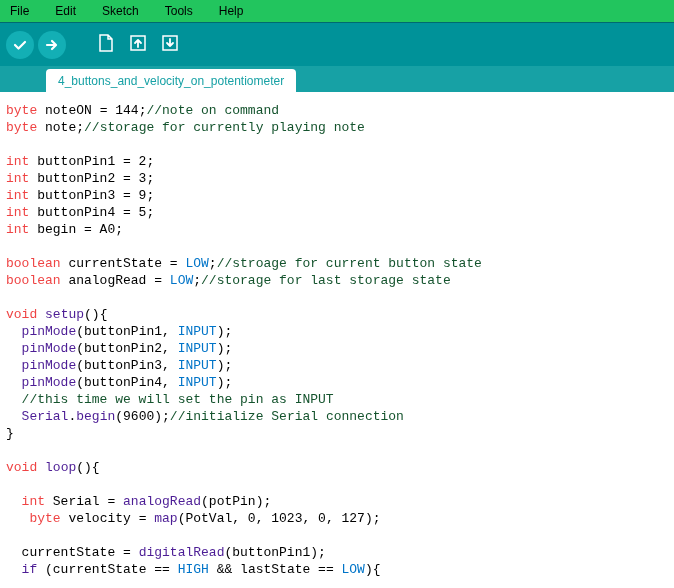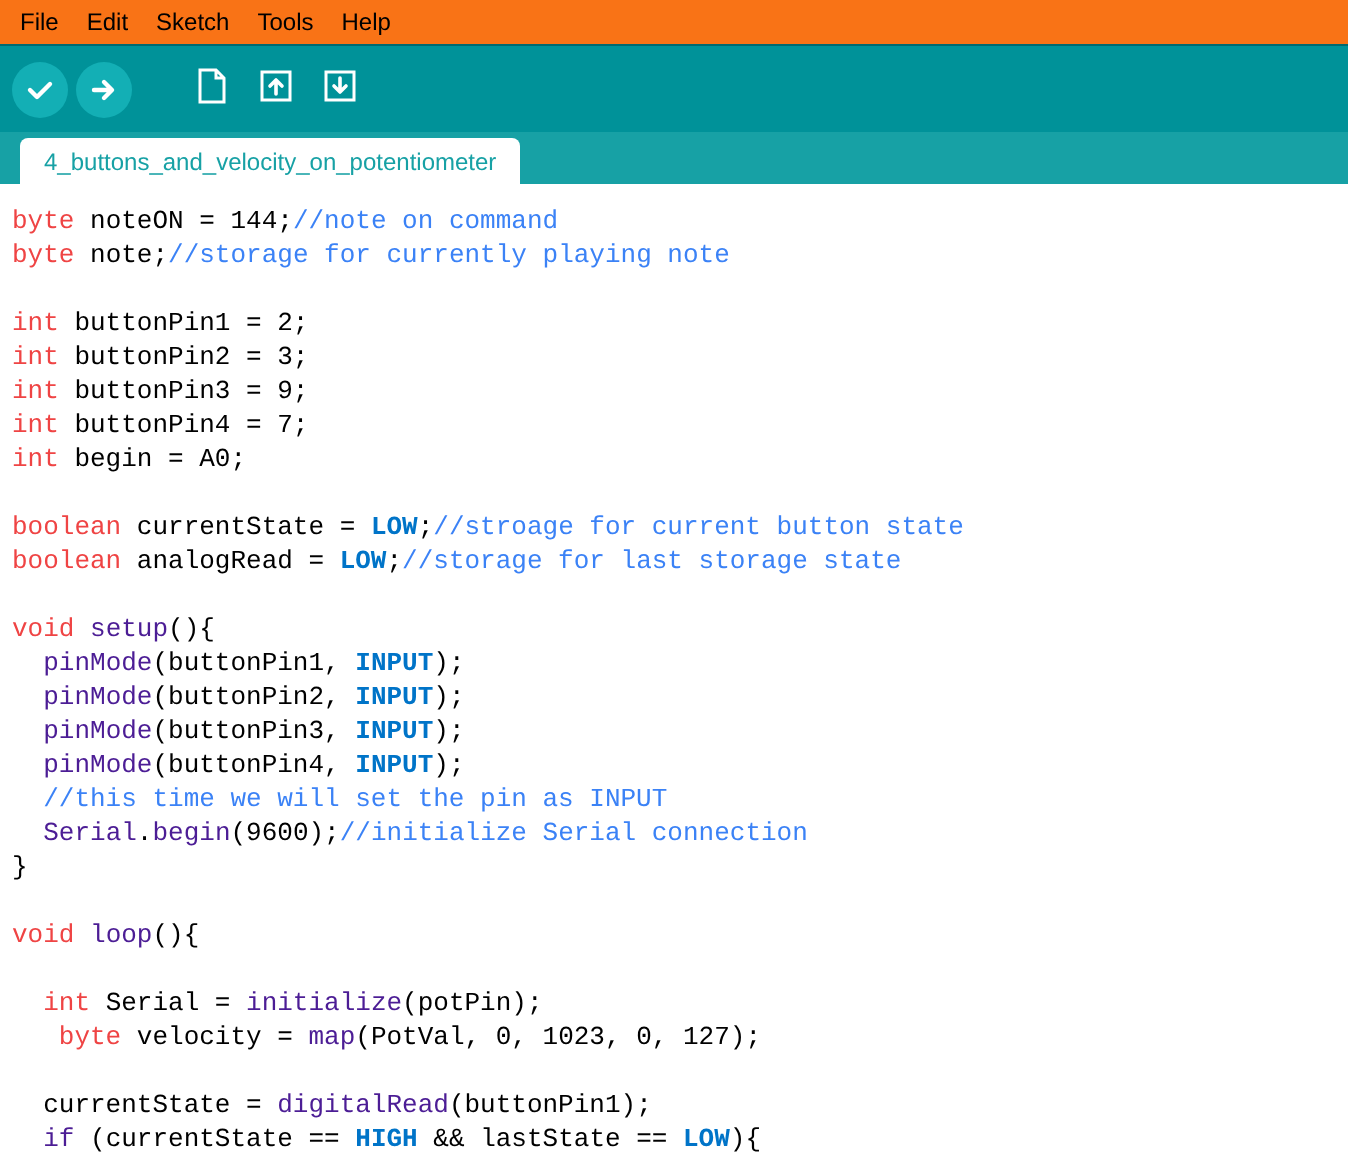--- a/index.html
+++ b/index.html
@@ -6,23 +6,23 @@
   body {
     font-family: Verdana, Geneva, sans-serif;
     font-size: 12px;
     background: #fff;
     width: 674px;
     height: 588px;
     overflow: hidden;
   }
   .menubar {
     display: flex;
-    gap: 2px;
+    gap: 14px;
     padding: 2px 4px;
-    background: #f97316;
+    background: #22c55e;
     font-size: 12px;
   }
   .menubar .menu-item {
     padding: 2px 6px;
     cursor: default;
   }
   .toolbar {
     background: #009299;
     border-top: 1px solid #006a70;
     height: 44px;
@@ -60,35 +60,36 @@
   }
   .tab {
     background: #fff;
     color: #17a1a5;
     font-size: 12px;
     padding: 5px 12px 4px 12px;
     border-top-left-radius: 4px;
     border-top-right-radius: 4px;
     display: inline-flex;
     align-items: center;
+    margin-left: 36px;
   }
   .editor {
     background: #fff;
     padding: 10px 6px;
     font-family: Consolas, "Courier New", monospace;
     font-size: 13px;
     line-height: 17px;
     white-space: pre;
     color: #000;
     overflow: hidden;
   }
   .kw-type { color: #ef4444; } 
-  .kw-const { color: #0074c8; font-weight: bold; } 
+  .kw-const { color: #0074c8; } 
   .fn { color: #4c1d95; } 
-  .cmt { color: #3b82f6; }
+  .cmt { color: #14532d; }
 </style>
 </head>
 <body>
 
 <div class="menubar">
   <span class="menu-item">File</span>
   <span class="menu-item">Edit</span>
   <span class="menu-item">Sketch</span>
   <span class="menu-item">Tools</span>
   <span class="menu-item">Help</span>
@@ -140,34 +141,34 @@
     <span>4_buttons_and_velocity_on_potentiometer</span>
   </div>
 </div>
 
 <div class="editor"><span class="kw-type">byte</span><span> noteON = 144;</span><span class="cmt">//note on command</span>
 <span class="kw-type">byte</span><span> note;</span><span class="cmt">//storage for currently playing note</span>
 
 <span class="kw-type">int</span><span> buttonPin1 = 2;</span>
 <span class="kw-type">int</span><span> buttonPin2 = 3;</span>
 <span class="kw-type">int</span><span> buttonPin3 = 9;</span>
-<span class="kw-type">int</span><span> buttonPin4 = 7;</span>
+<span class="kw-type">int</span><span> buttonPin4 = 5;</span>
 <span class="kw-type">int</span><span> begin = A0;</span>
 
 <span class="kw-type">boolean</span><span> currentState = </span><span class="kw-const">LOW</span><span>;</span><span class="cmt">//stroage for current button state</span>
 <span class="kw-type">boolean</span><span> analogRead = </span><span class="kw-const">LOW</span><span>;</span><span class="cmt">//storage for last storage state</span>
 
 <span class="kw-type">void</span><span> </span><span class="fn">setup</span><span>(){</span>
 <span>  </span><span class="fn">pinMode</span><span>(buttonPin1, </span><span class="kw-const">INPUT</span><span>);</span>
 <span>  </span><span class="fn">pinMode</span><span>(buttonPin2, </span><span class="kw-const">INPUT</span><span>);</span>
 <span>  </span><span class="fn">pinMode</span><span>(buttonPin3, </span><span class="kw-const">INPUT</span><span>);</span>
 <span>  </span><span class="fn">pinMode</span><span>(buttonPin4, </span><span class="kw-const">INPUT</span><span>);</span>
 <span class="cmt">  //this time we will set the pin as INPUT</span>
 <span>  </span><span class="fn">Serial</span><span>.</span><span class="fn">begin</span><span>(9600);</span><span class="cmt">//initialize Serial connection</span>
 <span>}</span>
 
 <span class="kw-type">void</span><span> </span><span class="fn">loop</span><span>(){</span>
 
-<span>  </span><span class="kw-type">int</span><span> Serial = </span><span class="fn">initialize</span><span>(potPin);</span>
+<span>  </span><span class="kw-type">int</span><span> Serial = </span><span class="fn">analogRead</span><span>(potPin);</span>
 <span>   </span><span class="kw-type">byte</span><span> velocity = </span><span class="fn">map</span><span>(PotVal, 0, 1023, 0, 127);</span>
 
 <span>  currentState = </span><span class="fn">digitalRead</span><span>(buttonPin1);</span>
 <span>  </span><span class="fn">if</span><span> (currentState == </span><span class="kw-const">HIGH</span><span> &amp;&amp; lastState == </span><span class="kw-const">LOW</span><span>){</span></div>
 
 </body></html>

